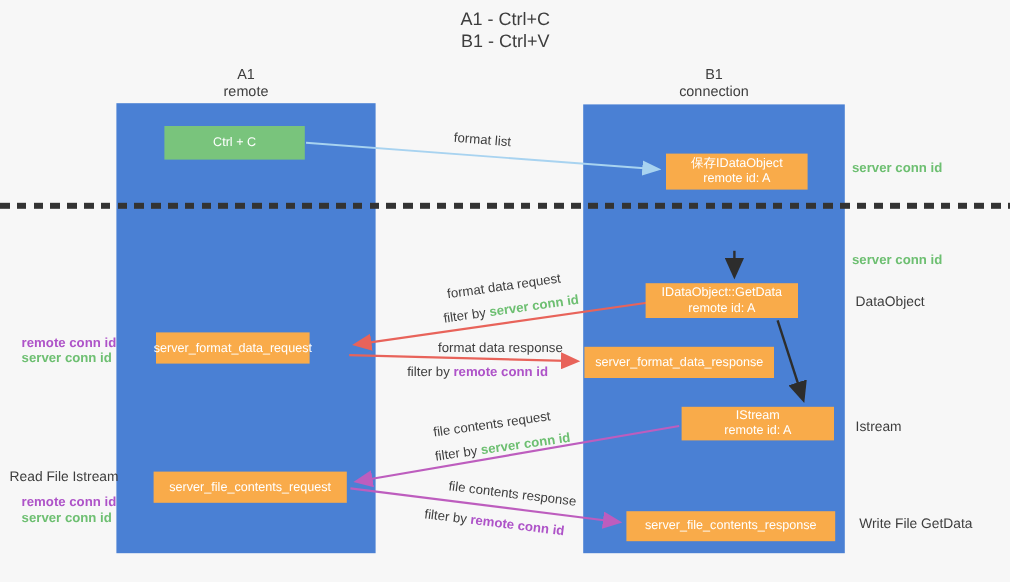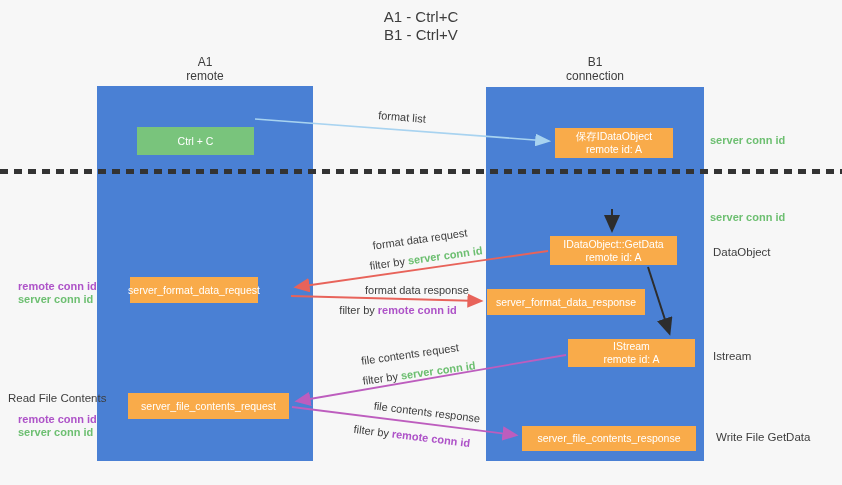--- a/index.html
+++ b/index.html
@@ -10,21 +10,21 @@
     color:var(--text-dark,#3d3d3d);
   }
   .title{position:absolute;left:0;top:8px;width:842px;text-align:center;
     font-size:15px;line-height:18px;color:var(--text-dark);}
   .col-header{position:absolute;top:55px;text-align:center;font-size:12px;line-height:14px;color:var(--text-dark);}
   .lane{position:absolute;background:var(--column-blue,#4a80d4);}
   .divider{position:absolute;left:0;top:169px;width:842px;height:5px;
     background:repeating-linear-gradient(90deg,var(--divider-black,#333) 0 8px,transparent 8px 14px);}
   .node{position:absolute;display:flex;flex-direction:column;align-items:center;justify-content:center;
     color:var(--text-white,#fff);font-size:10.5px;line-height:13px;text-align:center;white-space:nowrap;}
-  .node.green{background:var(--node-green,#79c47c);margin-top:22px;}
+  .node.green{background:var(--node-green,#79c47c);}
   .node.orange{background:var(--node-orange,#f9ab4a);}
   .edge-label{position:absolute;font-size:11px;white-space:nowrap;color:var(--text-dark);
     transform:translate(-50%,-50%) rotate(var(--rot,0deg));}
   .key-green{color:var(--key-green,#6dbf71);font-weight:bold;}
   .key-purple{color:var(--key-purple,#ae53c8);font-weight:bold;}
   .side-label{position:absolute;font-size:11.5px;white-space:nowrap;color:var(--text-dark);}
   .side-key{position:absolute;font-size:11px;line-height:13px;white-space:nowrap;font-weight:bold;}
   .overlay{position:absolute;left:0;top:0;pointer-events:none;}
 </style>
 </head>
@@ -75,21 +75,21 @@
     <line x1="292" y1="407" x2="515" y2="435" style="stroke:var(--arrow-magenta)" stroke-width="1.8" marker-end="url(#m-magenta)"></line>
   </svg>
 
   <div class="node green" style="left:137px;top:105px;width:117px;height:28px;">
     <span>Ctrl + C</span>
   </div>
   <div class="node orange" style="left:555px;top:128px;width:118px;height:30px;">
     <span>保存IDataObject</span>
     <span>remote id: A</span>
   </div>
-  <div class="node orange" style="left:550px;top:236px;width:127px;height:29px;">
+  <div class="node orange" style="left:538px;top:236px;width:127px;height:29px;">
     <span>IDataObject::GetData</span>
     <span>remote id: A</span>
   </div>
   <div class="node orange" style="left:130px;top:277px;width:128px;height:26px;">
     <span>server_format_data_request</span>
   </div>
   <div class="node orange" style="left:487px;top:289px;width:158px;height:26px;">
     <span>server_format_data_response</span>
   </div>
   <div class="node orange" style="left:568px;top:339px;width:127px;height:28px;">
@@ -128,21 +128,21 @@
     <span>file contents response</span>
   </div>
   <div class="edge-label" style="left:412px;top:436px;--rot:7deg;">
     <span>filter by </span><span class="key-purple">remote conn id</span>
   </div>
 
   <div class="side-key" style="left:18px;top:280px;">
     <div class="key-purple">remote conn id</div>
     <div class="key-green">server conn id</div>
   </div>
-  <div class="side-label" style="left:8px;top:392px;">Read File Contents</div>
+  <div class="side-label" style="left:8px;top:392px;">Read File Istream</div>
   <div class="side-key" style="left:18px;top:413px;">
     <div class="key-purple">remote conn id</div>
     <div class="key-green">server conn id</div>
   </div>
 
   <div class="side-key key-green" style="left:710px;top:134px;">server conn id</div>
   <div class="side-key key-green" style="left:710px;top:211px;">server conn id</div>
   <div class="side-label" style="left:713px;top:246px;">DataObject</div>
   <div class="side-label" style="left:713px;top:350px;">Istream</div>
   <div class="side-label" style="left:716px;top:431px;">Write File GetData</div>

